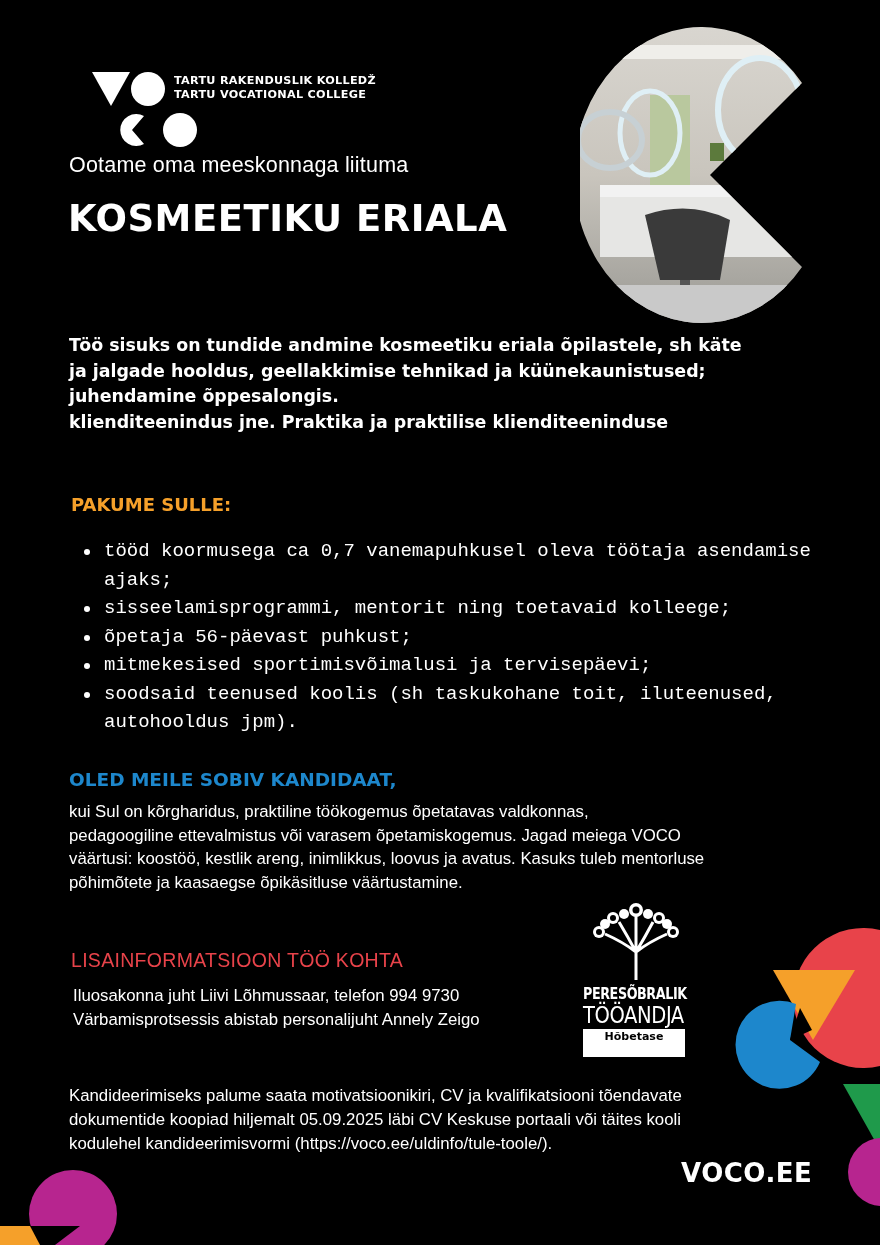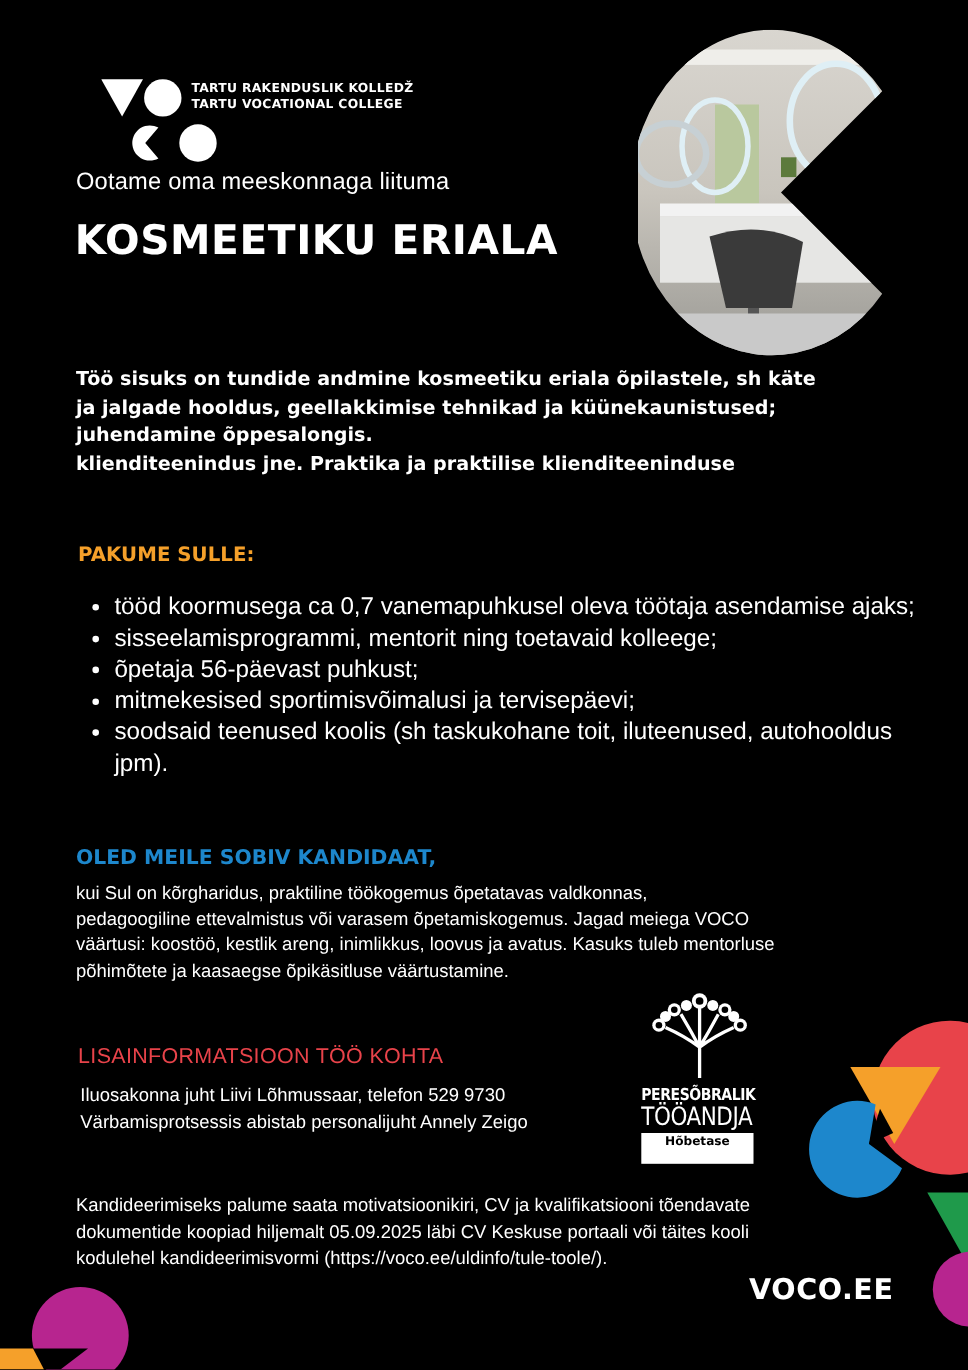--- a/index.html
+++ b/index.html
@@ -10,21 +10,21 @@
   }
   .abs { position: absolute; }
   .logo-mark { left: 92px; top: 70px; width: 108px; height: 78px; }
   .college-name { left: 174px; top: 74px; font-family: "DejaVu Sans", sans-serif; font-weight: bold; font-size: 11.2px; line-height: 13.5px; letter-spacing: 0.3px; white-space: nowrap; }
   .subtitle { left: 69px; top: 153px; font-size: 21.5px; letter-spacing: 0.2px; white-space: nowrap; }
   .title { left: 68px; top: 196px; font-family: "DejaVu Sans", sans-serif; font-weight: bold; font-size: 37px; line-height: 45px; letter-spacing: 0.5px; white-space: nowrap; }
   .hero { left: 580px; top: 25px; width: 260px; height: 300px; }
   .intro { left: 69px; top: 333px; width: 760px; font-family: "DejaVu Sans", sans-serif; font-weight: bold; font-size: 17.4px; line-height: 25.5px; }
   .intro span { display: block; white-space: nowrap; }
   .h-orange { left: 71px; top: 494px; color: #f5a02a; font-family: "DejaVu Sans", sans-serif; font-weight: bold; font-size: 18px; white-space: nowrap; }
-  .offers { left: 72px; top: 537px; width: 790px; margin: 0; padding: 0; list-style: none; font-size: 22px; line-height: 28.5px; }
+  .offers { left: 72px; top: 537px; width: 790px; margin: 0; padding: 0; list-style: none; font-size: 19px; line-height: 28.5px; font-family: Liberation Mono, monospace; }
   .offers li { position: relative; padding-left: 32px; }
   .offers li::before { content: ""; position: absolute; left: 12px; top: 12px; width: 6px; height: 6px; border-radius: 50%; background: #fff; }
   .h-blue { left: 69px; top: 769px; color: #1d87cc; font-family: "DejaVu Sans", sans-serif; font-weight: bold; font-size: 18.5px; white-space: nowrap; }
   .candidate { left: 69px; top: 800px; width: 780px; font-size: 16.8px; line-height: 23.5px; }
   .candidate span { display: block; white-space: nowrap; }
   .h-red { left: 71px; top: 949px; color: #e8434a; font-size: 19.5px; letter-spacing: 0.3px; white-space: nowrap; }
   .contact { left: 73px; top: 984px; font-size: 16.8px; line-height: 23.5px; }
   .contact span { display: block; white-space: nowrap; }
   .award { left: 583px; top: 902px; width: 106px; }
   .award-text1 { font-family: "DejaVu Sans", sans-serif; font-weight: bold; font-size: 15px; letter-spacing: -0.5px; line-height: 17px; text-align: center; transform: scaleX(0.85); transform-origin: left; white-space: nowrap; }
@@ -115,21 +115,21 @@
 <div class="abs h-blue">OLED MEILE SOBIV KANDIDAAT,</div>
 <div class="abs candidate">
   <span>kui Sul on kõrgharidus, praktiline töökogemus õpetatavas valdkonnas,</span>
   <span>pedagoogiline ettevalmistus või varasem õpetamiskogemus. Jagad meiega VOCO</span>
   <span>väärtusi: koostöö, kestlik areng, inimlikkus, loovus ja avatus. Kasuks tuleb mentorluse</span>
   <span>põhimõtete ja kaasaegse õpikäsitluse väärtustamine.</span>
 </div>
 
 <div class="abs h-red">LISAINFORMATSIOON TÖÖ KOHTA</div>
 <div class="abs contact">
-  <span>Iluosakonna juht Liivi Lõhmussaar, telefon 529 9730</span>
+  <span>Iluosakonna juht Liivi Lõhmussaar, telefon 994 9730</span>
   <span>Värbamisprotsessis abistab personalijuht Annely Zeigo</span>
 </div>
 
 <div class="abs award">
   <svg width="106" height="80" viewBox="0 0 106 80">
     <g fill="none" stroke="#fff" stroke-width="3">
       <path d="M53,78 L53,50 M53,50 Q40,40 22,32 M53,50 Q45,35 36,20 M53,50 Q53,30 53,14 M53,50 Q62,35 70,20 M53,50 Q66,40 84,32"></path>
     </g>
     <g fill="#fff">
       <circle cx="16" cy="30" r="6"></circle>

